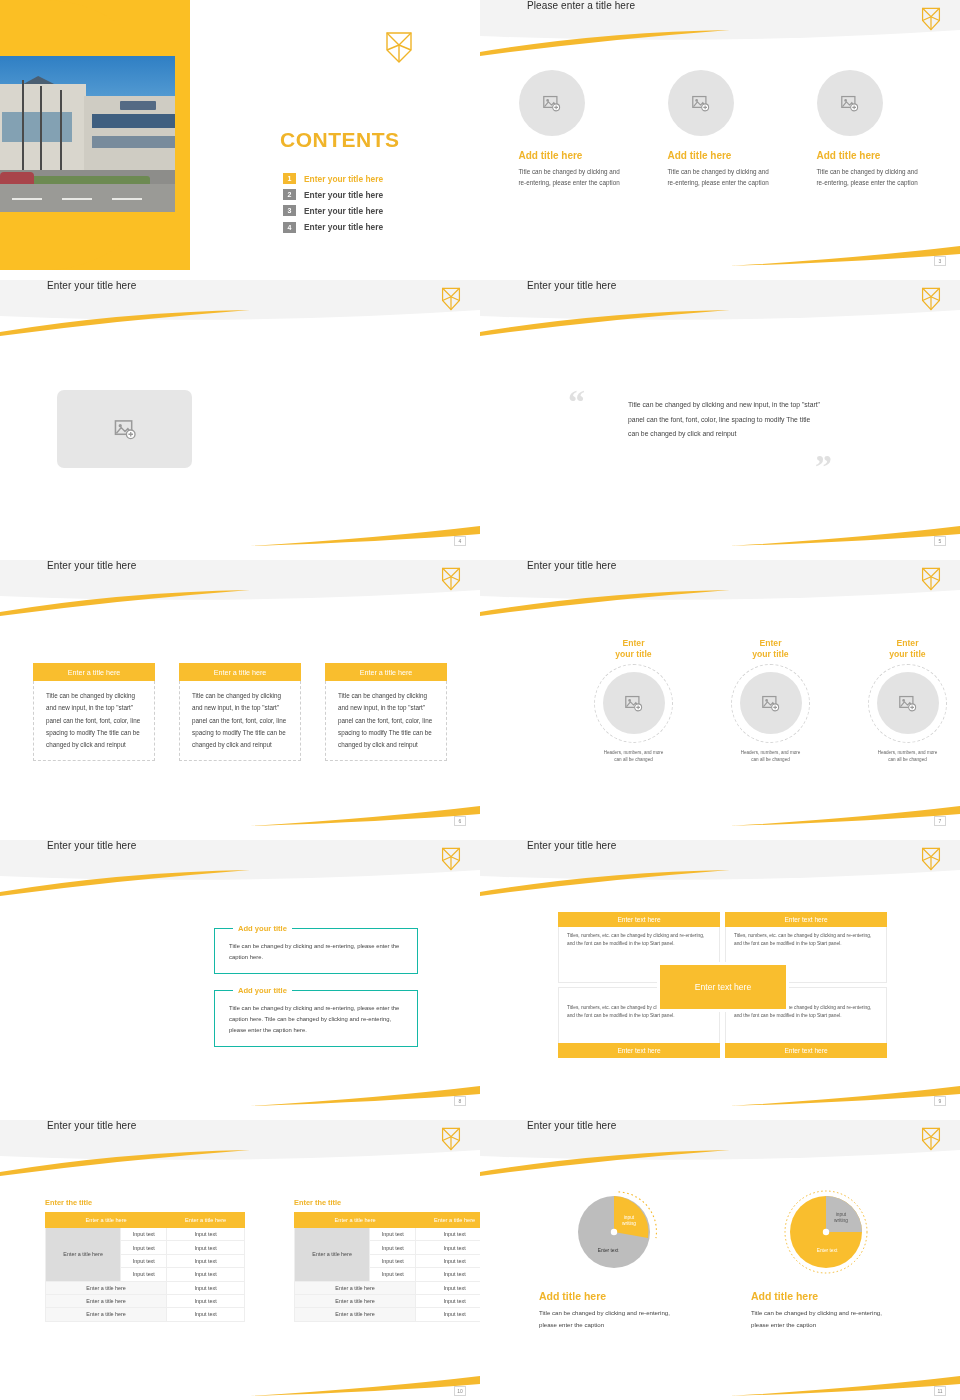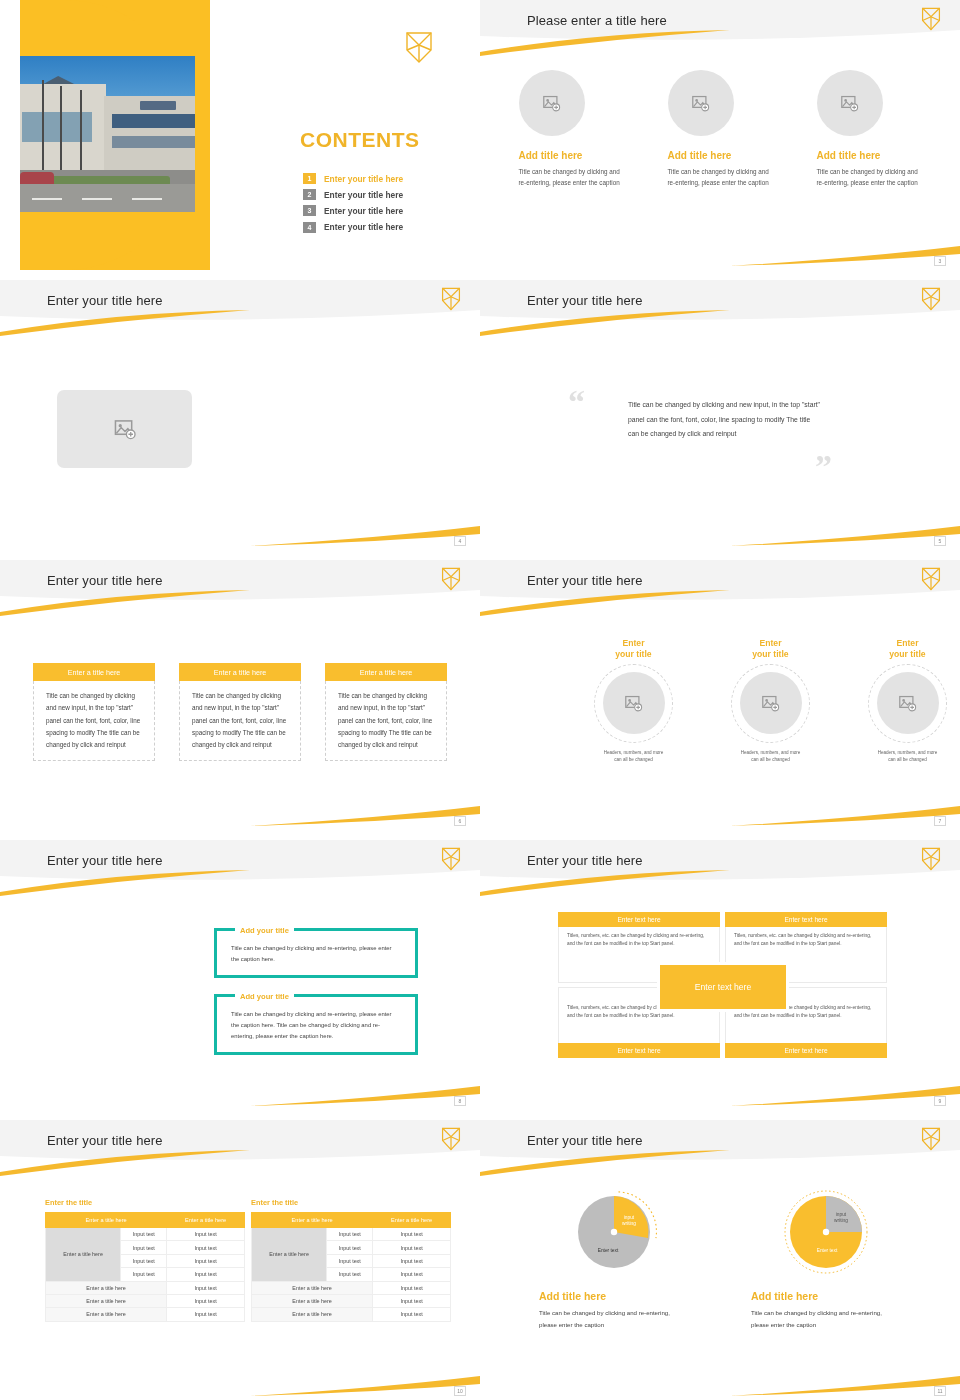--- a/index.html
+++ b/index.html
@@ -10,36 +10,36 @@
     overflow:hidden;
   }
   .deck { display:grid; grid-template-columns:480px 480px; grid-template-rows:repeat(5,280px); }
   .slide { position:relative; width:480px; height:270px; background:#fff; overflow:hidden; }
   .slide-wrap { padding:0 0 10px 0; position:relative; }
 
   
   .hdr { position:absolute; top:0; left:0; width:480px; height:46px; overflow:hidden; }
   .hdr svg { display:block; }
   .hdr-title {
-    position:absolute; left:25px; top:13px;
-    font-size:13px; color:#2b2b2b; letter-spacing:.1px;padding-left:22px;
+    position:absolute; left:25px; top:0;
+    font-size:10px; color:#2b2b2b; letter-spacing:.1px;padding-left:22px;
   }
   .logo { position:absolute; right:18px; top:6px; width:22px; height:26px; }
   .logo svg { width:22px; height:26px; display:block; }
 
   
   .btm { position:absolute; bottom:0; left:0; width:480px; height:30px; overflow:hidden; }
   .pgnum {
     position:absolute; right:14px; bottom:4px;
     width:12px; height:10px; border:1px solid #d6d6d6; background:#fff;
     font-size:5px; color:#8a8a8a; line-height:9px; text-align:center;
   }
 
   
-  .cover { background:#fff;margin-left:20px; }
+  .cover { background:#fff; }
   .cover-yellow { position:absolute; left:0; top:0; width:190px; height:270px; background:#FBBF24; }
   .cover-round {
     position:absolute; left:0; top:0; width:175px; height:270px;
     background:#FBBF24; border-top-right-radius:130px 135px; border-bottom-right-radius:130px 135px;
   }
   .cover-photo {
     position:absolute; left:0; top:56px; width:175px; height:156px;
     overflow:hidden; background:#8fb8d0;
   }
   .ph-sky { position:absolute; inset:0; background:linear-gradient(#2f7fc4 0%, #79b7e0 55%, #a8cfe8 100%); }
@@ -126,21 +126,21 @@
     width:62px; height:62px; border-radius:50%; background:#e3e3e3;
     display:flex; align-items:center; justify-content:center;
   }
   .s6-cap { font-size:4.6px; color:#666; line-height:1.6; margin-top:6px; }
 
   
   .s7-left { position:absolute; left:70px; top:90px; width:120px; }
   .s7-big { font-size:17px; font-weight:bold; color:#F5B92E; margin-bottom:6px; }
   .s7-body { font-size:6.4px; color:#444; line-height:1.95; }
   .s7-right { position:absolute; left:214px; top:88px; width:204px; }
-  .s7-box { border:3px solid #14b8a6; padding:12px 14px 10px; position:relative; margin-bottom:16px; }
+  .s7-box { border:1px solid #14b8a6; padding:12px 14px 10px; position:relative; margin-bottom:16px; }
   .s7-box-title {
     position:absolute; top:-5px; left:18px; background:#fff; padding:0 5px;
     font-size:7.6px; font-weight:bold; color:#F0B429;
   }
   .s7-box-body { font-size:5.9px; color:#444; line-height:1.85; }
 
   
   .s8-grid { position:absolute; left:78px; top:72px; width:330px; }
   .s8-row { display:flex; gap:5px; }
   .s8-cell { width:162px; }
@@ -149,21 +149,21 @@
   .s8-txt.bt { border:1px solid #eaeaea; border-bottom:none; padding:16px 8px 5px; }
   .s8-center {
     position:absolute; left:180px; top:125px; width:126px; height:44px;
     background:#F9BE2E; color:#fff; font-size:8.6px;
     display:flex; align-items:center; justify-content:center;
     box-shadow:0 0 0 3px #fff;
   }
 
   
   .s9-tables { position:absolute; top:78px; left:0; width:480px; display:flex; justify-content:center; gap:22px; }
-  .s9-block { width:184px; }
+  .s9-block { width:184px;margin-left:43px; }
   .s9-cap { font-size:7.4px; font-weight:bold; color:#F0B429; margin-bottom:5px; }
   table.t { border-collapse:collapse; width:200px; }
   table.t th {
     background:#F9BE2E; color:#fff; font-size:5.6px; font-weight:normal; text-align:center;
     padding:4px 2px; border:1px solid #F9BE2E;
   }
   table.t th.sep { border-left:1px solid #fff; }
   table.t td {
     font-size:5.4px; color:#4a4a4a; text-align:center; padding:3.2px 2px; border:1px solid #eeeeee;
   }

